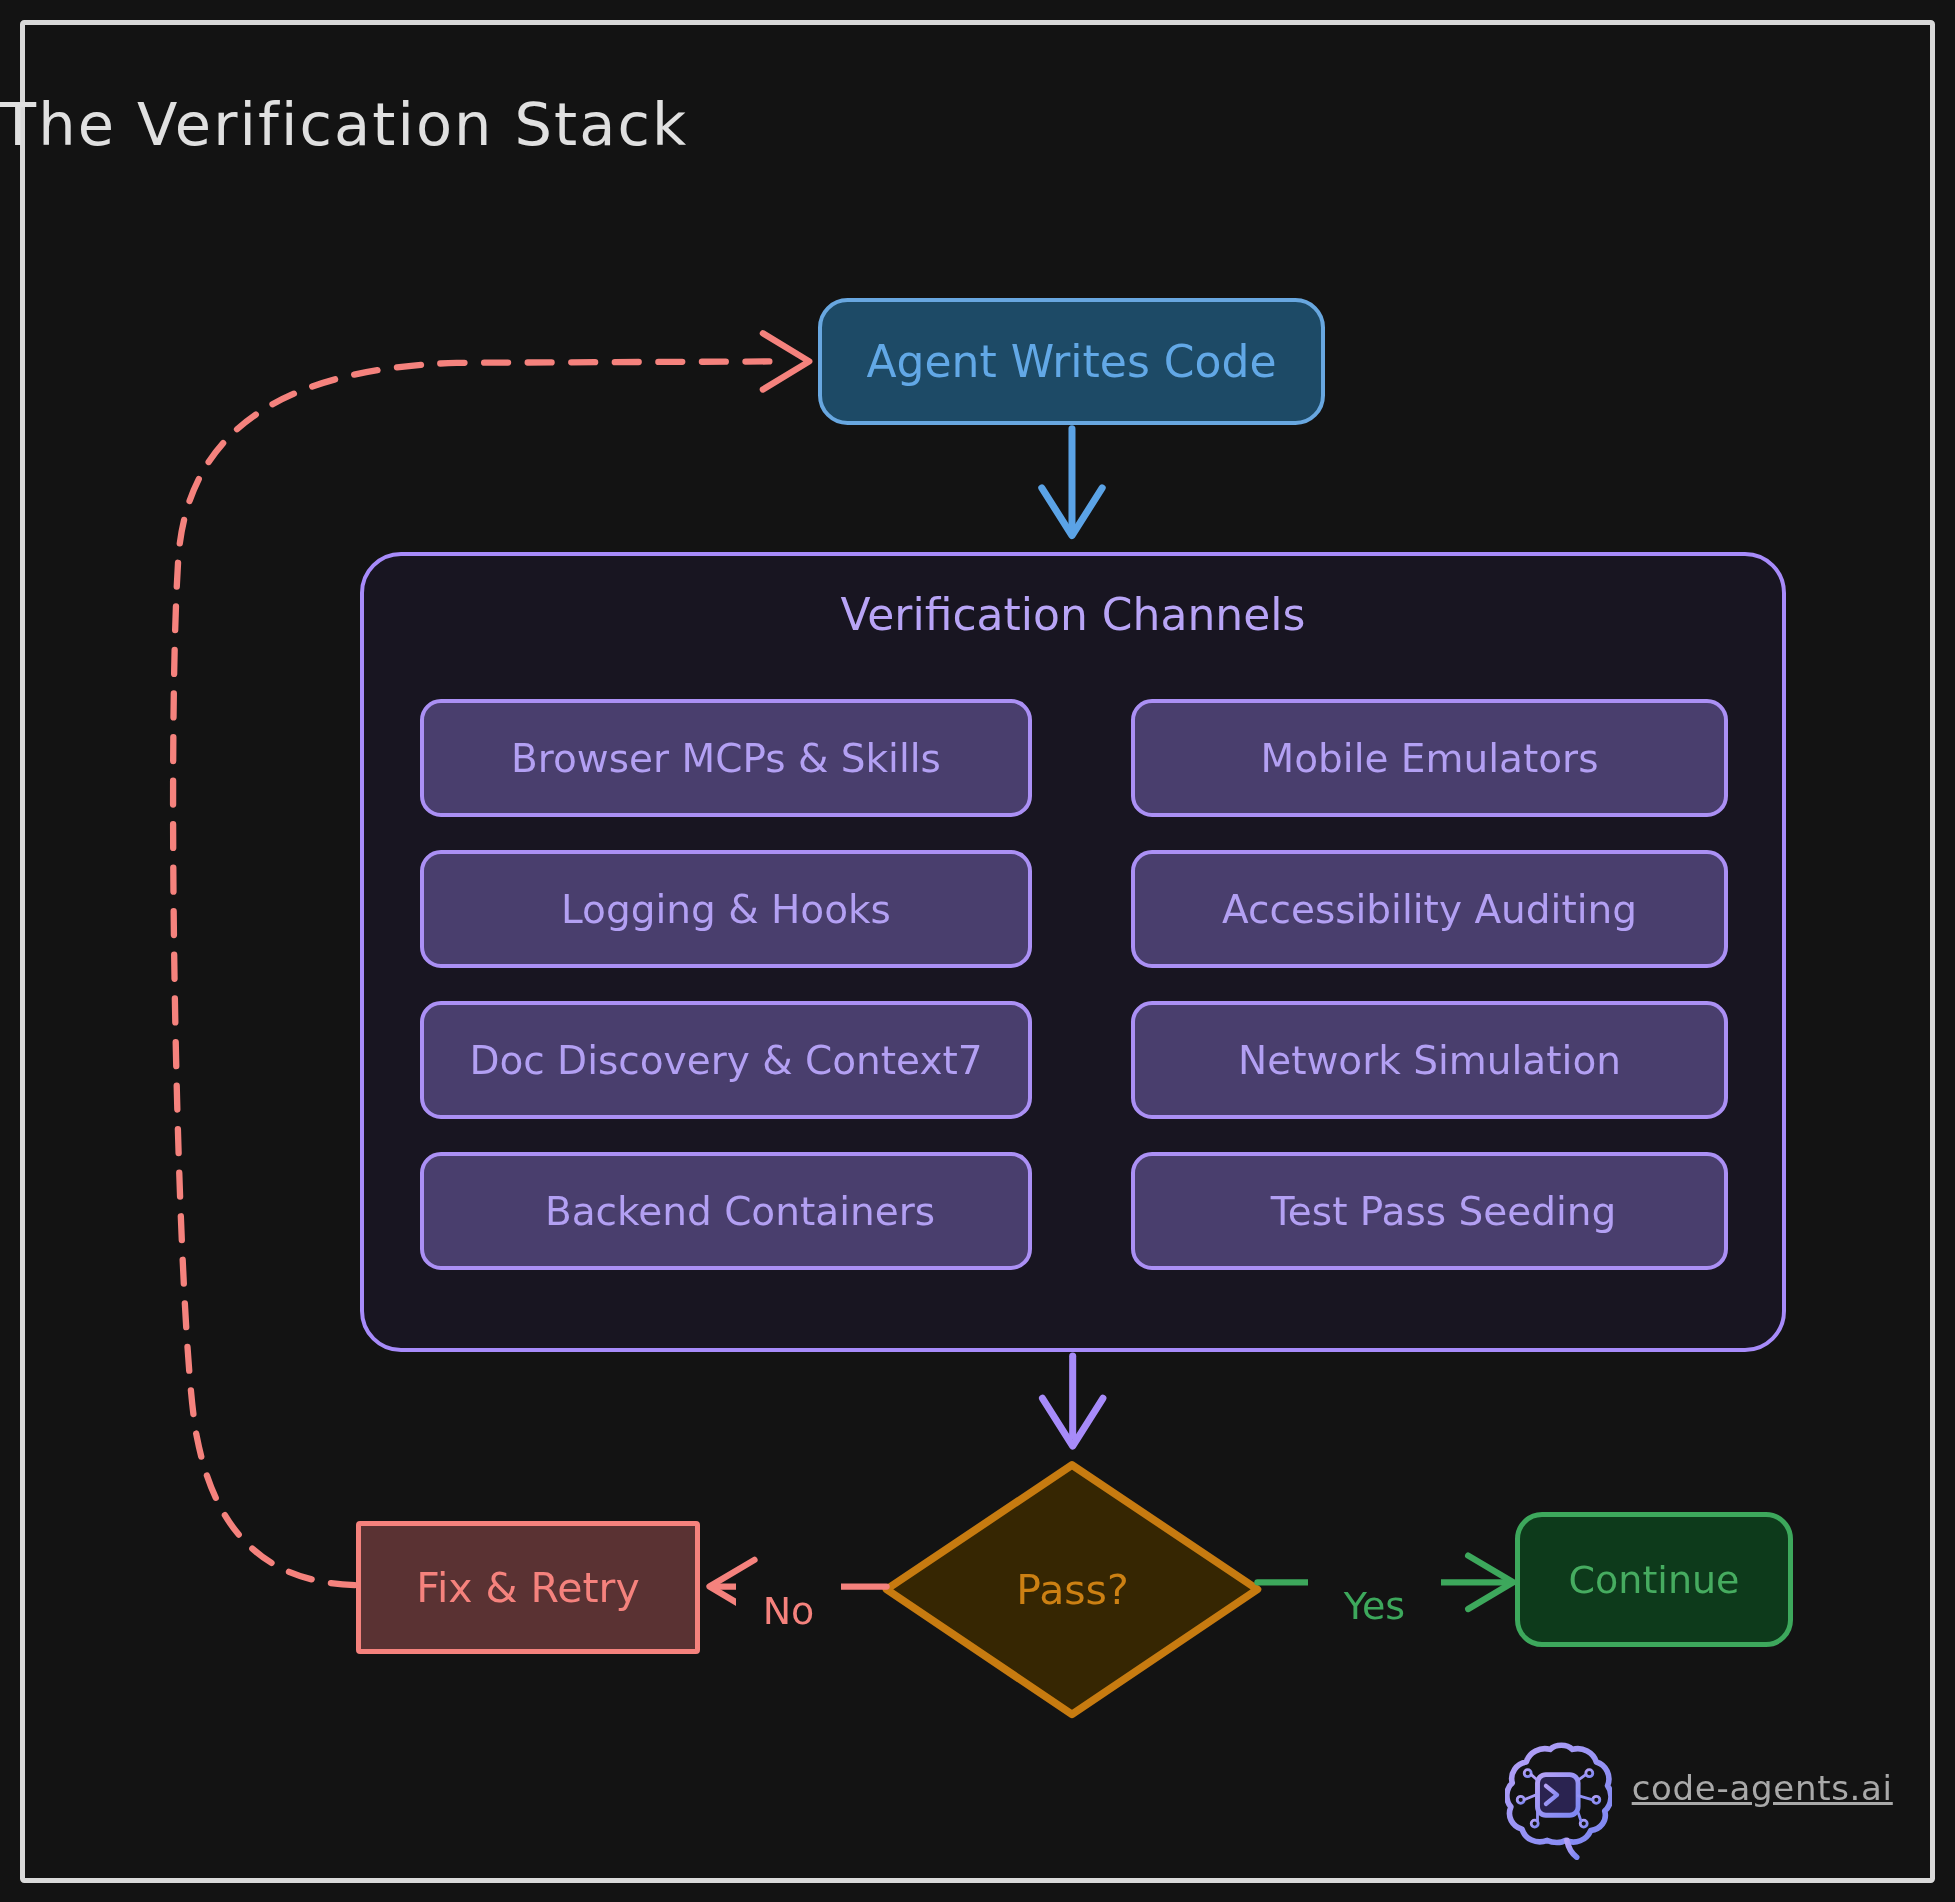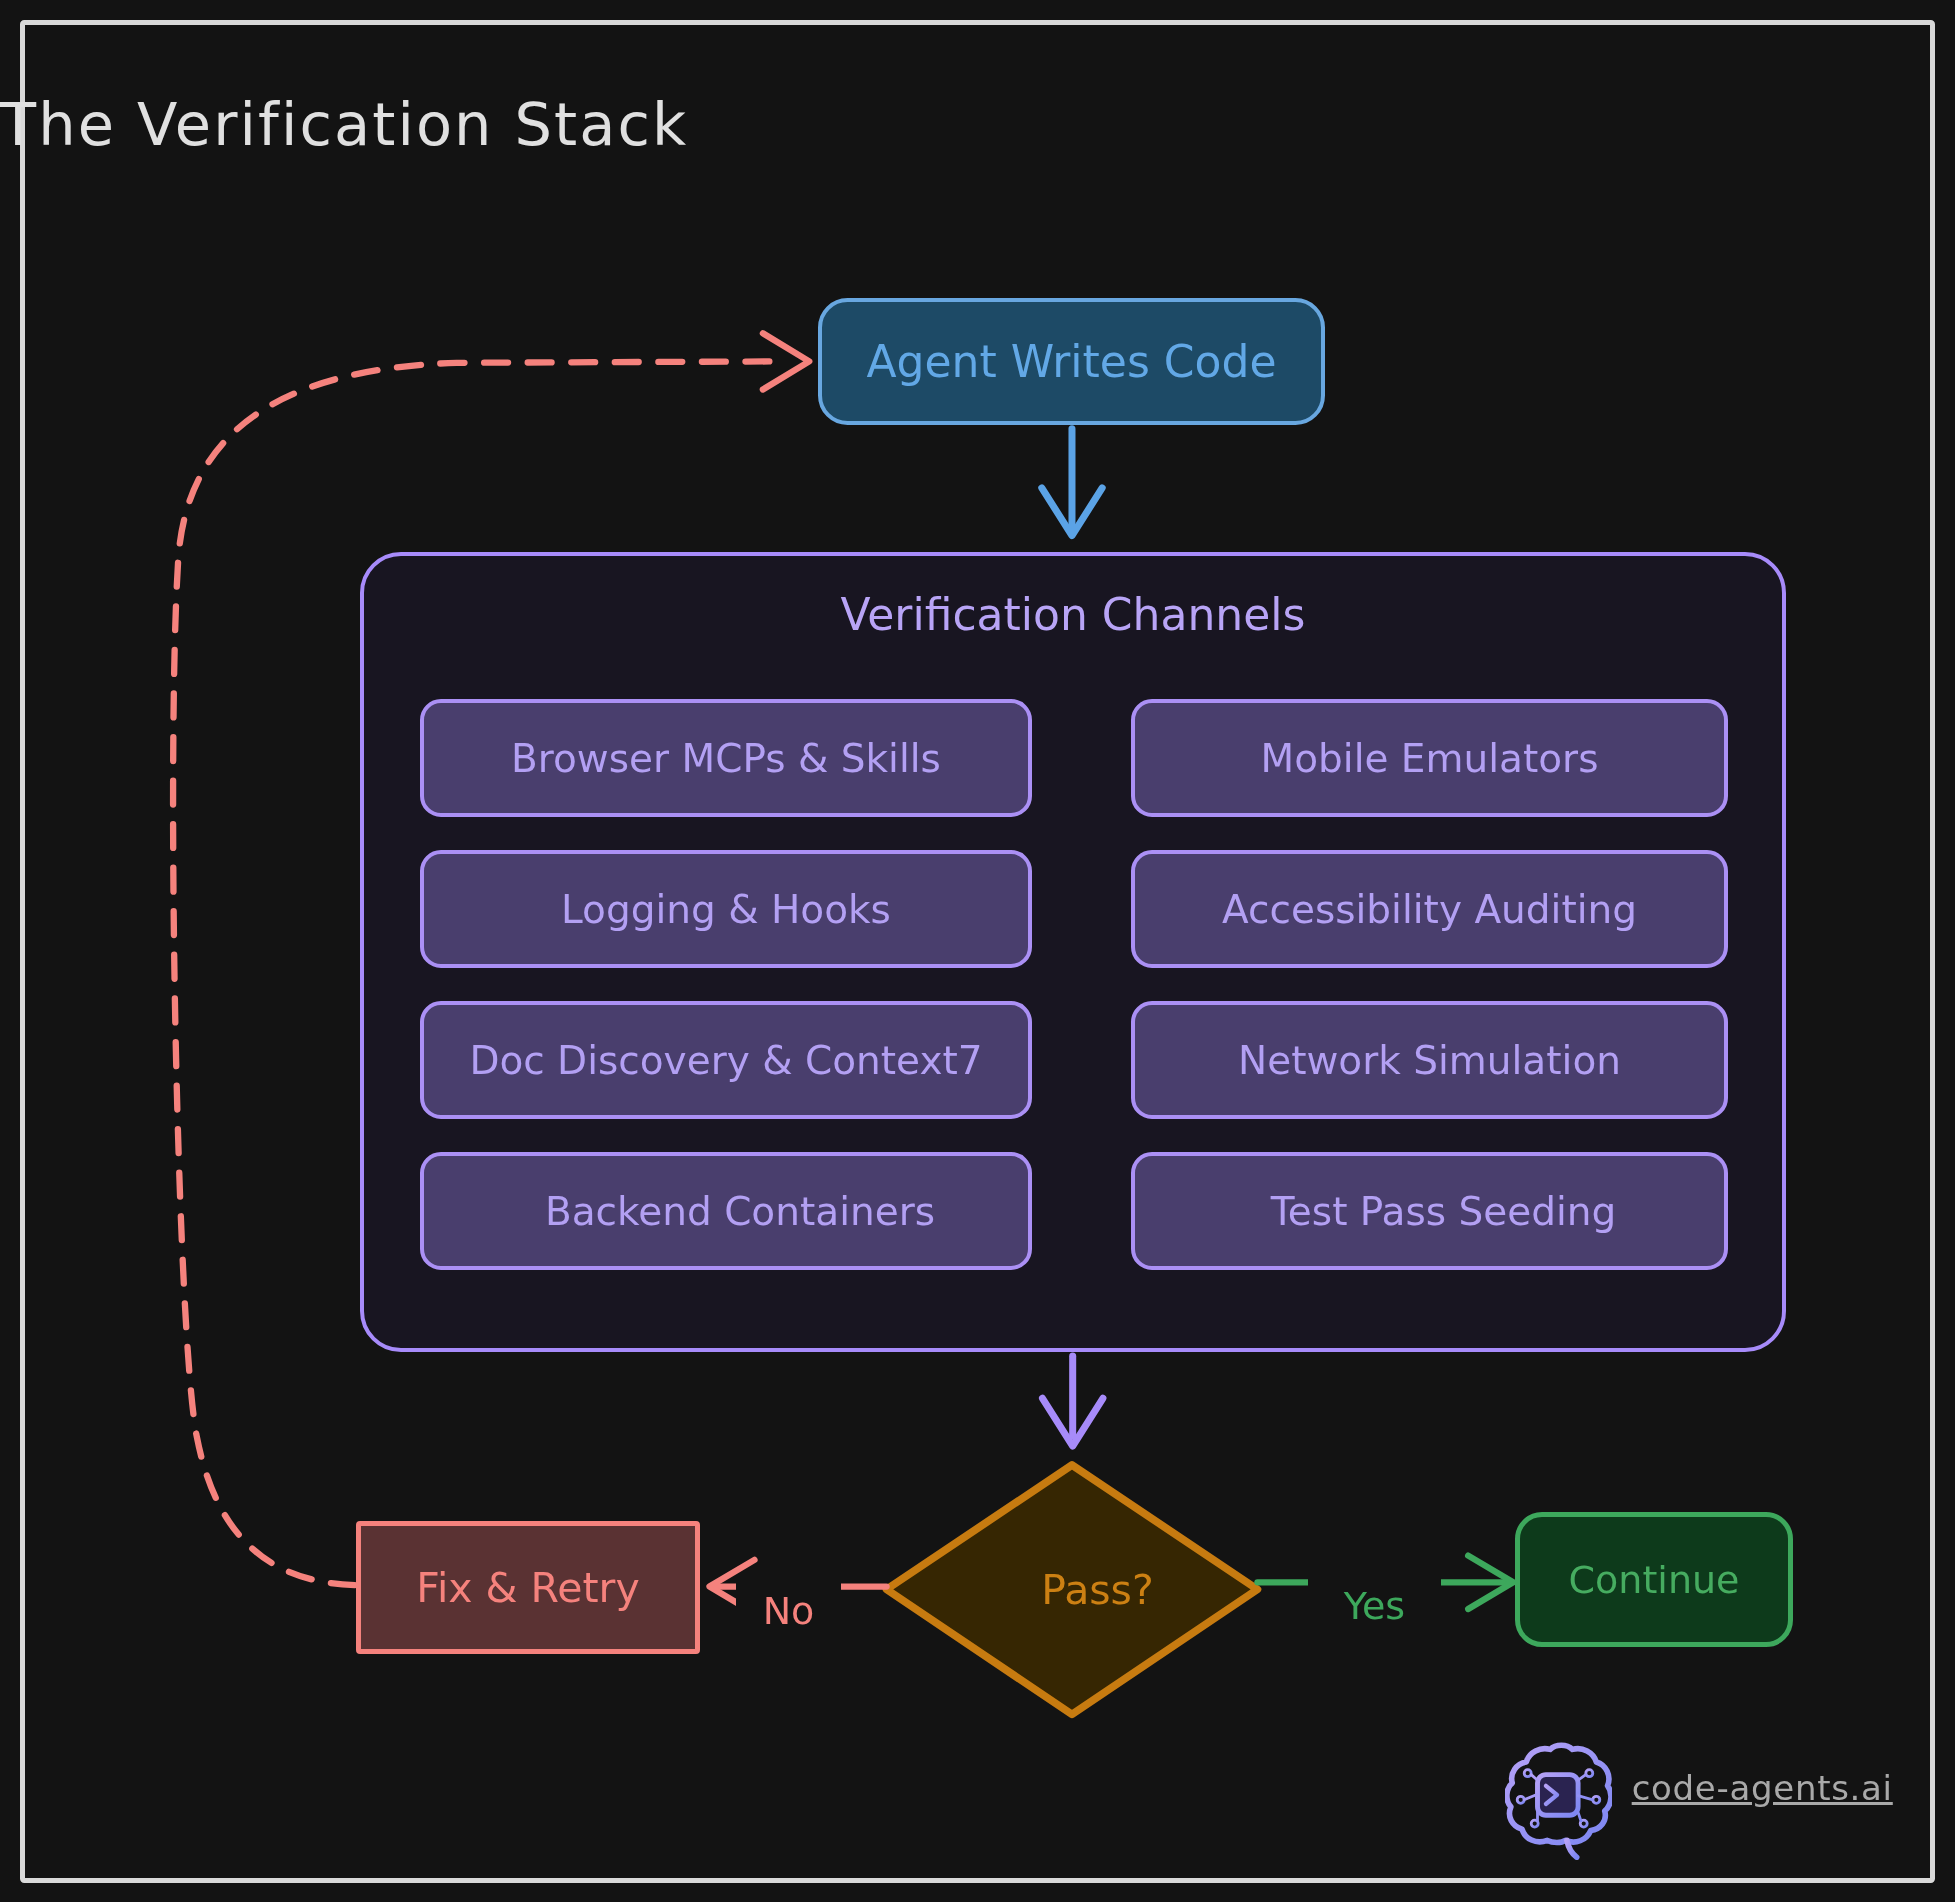--- a/index.html
+++ b/index.html
@@ -60,21 +60,21 @@
     border-radius: 21px;
     color: var(--channel-text, #b3a0f3);
     font-size: 39px;
     z-index:3;
   }
   .col-l { left:420px;  width:612px; height:118px; }
   .col-r { left:1131px; width:597px; height:118px; }
   .row-1 { top:699px; }  .row-2 { top:850px; }
   .row-3 { top:1001px; } .row-4 { top:1152px;padding-left:28px; }
   .decision-label {
-    position:absolute; left:912px; top:1465px; width:371px; height:249px;
+    position:absolute; left:887px; top:1465px; width:371px; height:249px;
     display:flex; align-items:center; justify-content:center;
     color: var(--diamond-text, #cc8013);
     font-size:41px; z-index:3;
   }
   .fail {
     left:356px; top:1521px; width:344px; height:133px;
     background: var(--fail-fill, #5a3233);
     border: 5.6px solid var(--fail-border, #f5827d);
     border-radius: 4px;
     color: var(--fail-text, #f5827d);

